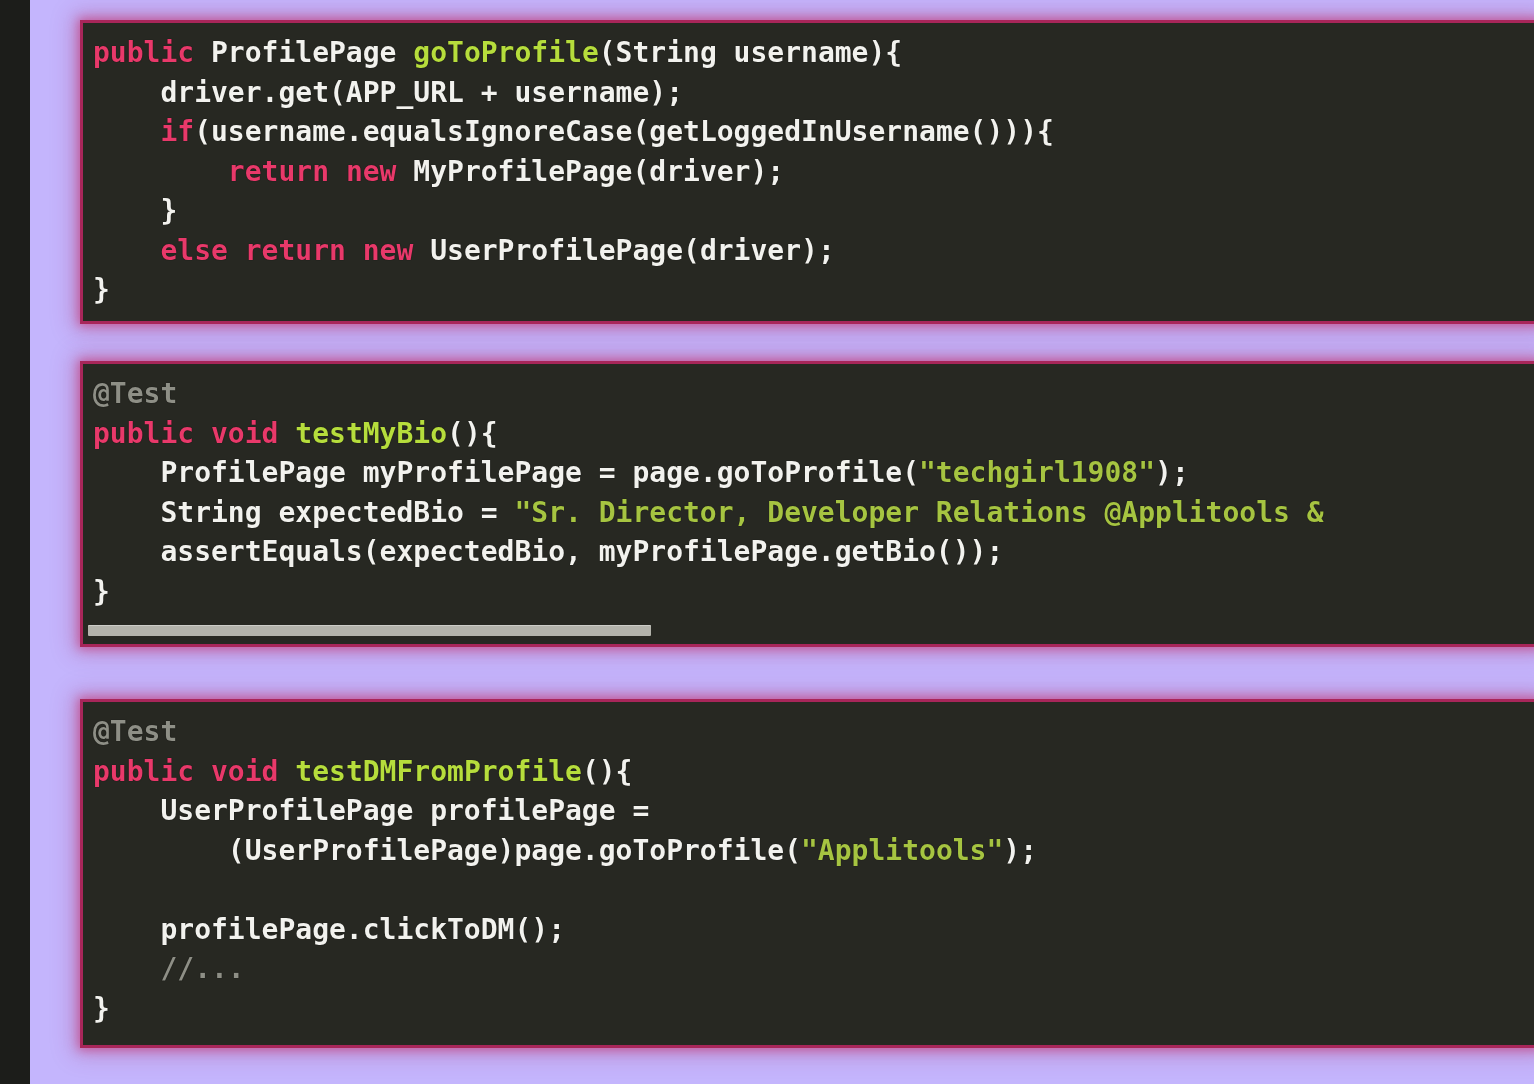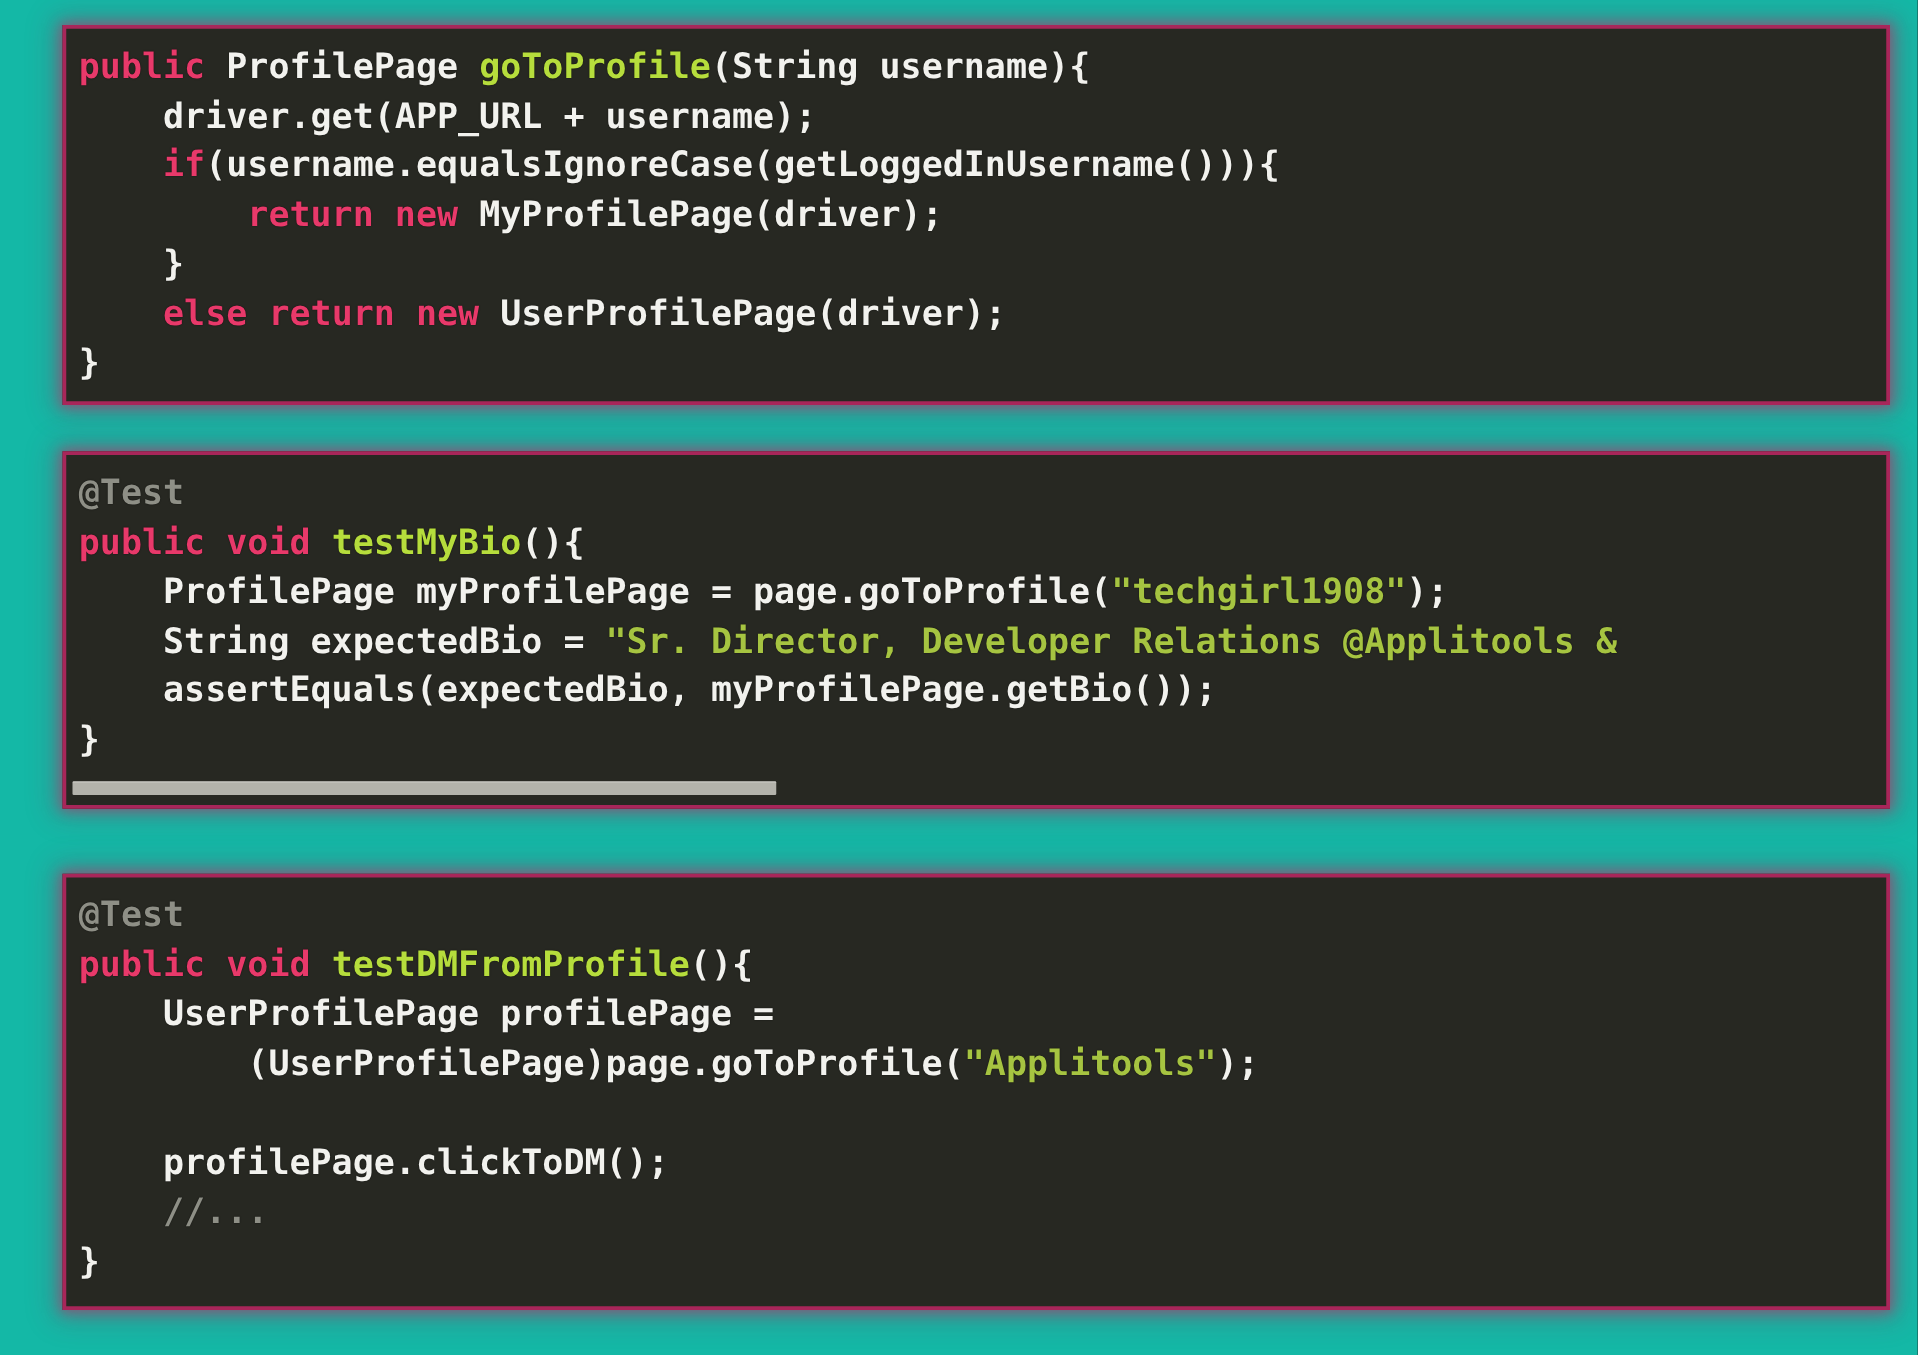--- a/index.html
+++ b/index.html
@@ -12,21 +12,22 @@
     width: 1534px;
     height: 1084px;
     overflow: hidden;
     font-family: "DejaVu Sans Mono", "Liberation Mono", monospace;
     position: relative;
   }
 
   #stage {
     position: absolute;
     inset: 0;
-    background: #14b8a6;
+    background: #c4b5fd;
+    margin-left: 30px;
   }
 
   
   .panel {
     position: absolute;
     background: #272822;
     border: 3px solid #a8265a;
     box-sizing: border-box;
     box-shadow:
       0 0 10px 2px rgba(199, 40, 99, 0.55),

